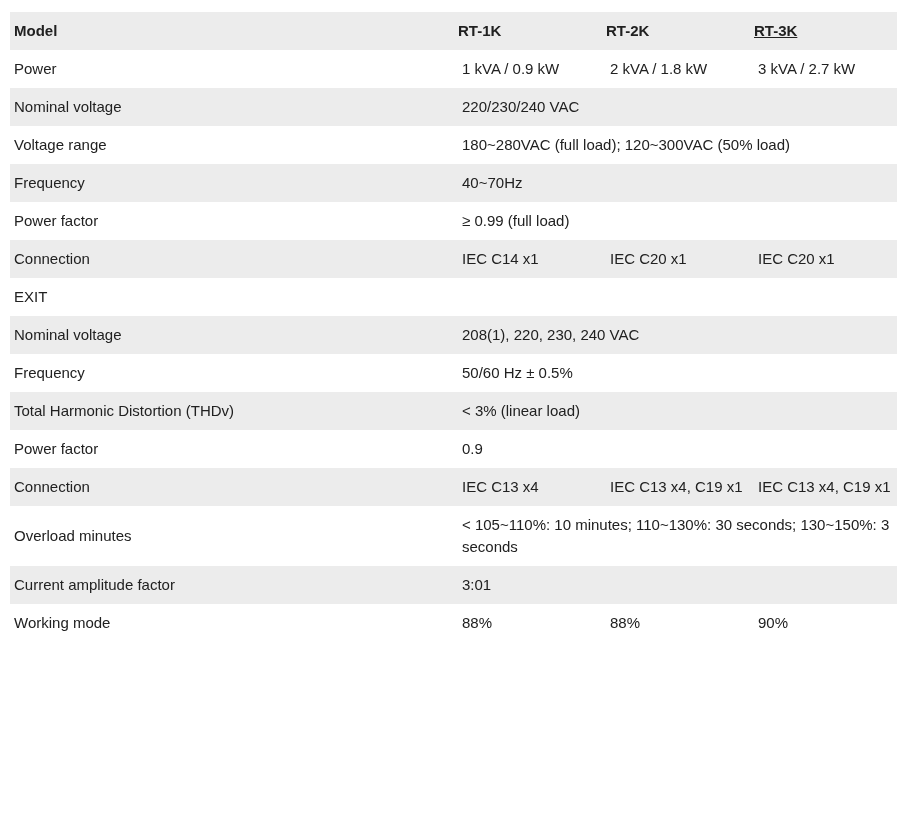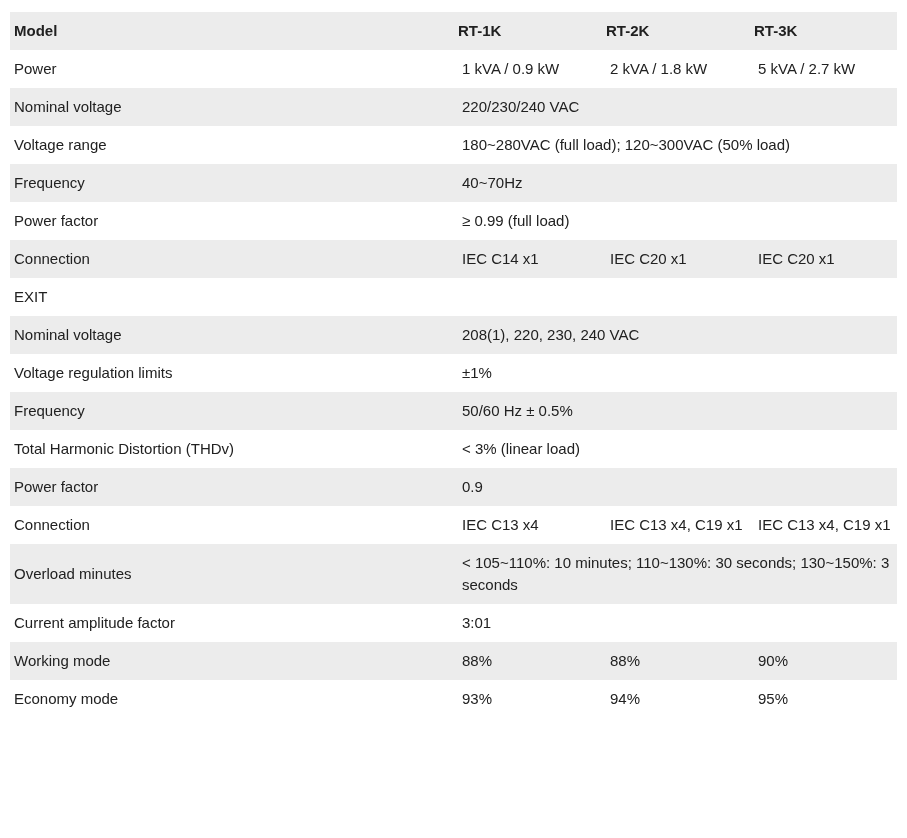--- a/index.html
+++ b/index.html
@@ -49,27 +49,27 @@
       <col style="width:448px">
       <col style="width:148px">
       <col style="width:148px">
       <col style="width:143px">
     </colgroup>
     <tbody>
         <tr>
           <th>Model</th>
           <th class="val" style="padding-left: 0px;">RT-1K</th>
           <th class="val" style="padding-left: 0px; margin-left: 40px;">RT-2K</th>
-          <th class="val" style="padding-left: 0px;">RT-3K</th>
+          <th class="val" style="padding-left: 0px; text-decoration: underline;">RT-3K</th>
         </tr>
         <tr>
           <td>Power</td>
           <td class="val">1 kVA / 0.9 kW</td>
           <td class="val">2 kVA / 1.8 kW</td>
-          <td class="val">5 kVA / 2.7 kW</td>
+          <td class="val">3 kVA / 2.7 kW</td>
         </tr>
         <tr>
           <td>Nominal voltage</td>
           <td class="merged" colspan="3">220/230/240 VAC</td>
         </tr>
         <tr>
           <td>Voltage range</td>
           <td class="merged" colspan="3">180~280VAC (full load); 120~300VAC (50% load)</td>
         </tr>
         <tr>
@@ -85,24 +85,20 @@
           <td class="val">IEC C14 x1</td>
           <td class="val">IEC C20 x1</td>
           <td class="val">IEC C20 x1</td>
         </tr>
         <tr>
           <td class="section" colspan="4">EXIT</td>
         </tr>
         <tr>
           <td>Nominal voltage</td>
           <td class="merged" colspan="3">208(1), 220, 230, 240 VAC</td>
-        </tr>
-        <tr>
-          <td>Voltage regulation limits</td>
-          <td class="merged" colspan="3">±1%</td>
         </tr>
         <tr>
           <td>Frequency</td>
           <td class="merged" colspan="3">50/60 Hz ± 0.5%</td>
         </tr>
         <tr>
           <td>Total Harmonic Distortion (THDv)</td>
           <td class="merged" colspan="3">&lt; 3% (linear load)</td>
         </tr>
         <tr>
@@ -122,21 +118,15 @@
         <tr>
           <td>Current amplitude factor</td>
           <td class="merged" colspan="3">3:01</td>
         </tr>
         <tr>
           <td>Working mode</td>
           <td class="val">88%</td>
           <td class="val">88%</td>
           <td class="val">90%</td>
         </tr>
-        <tr>
-          <td>Economy mode</td>
-          <td class="val">93%</td>
-          <td class="val">94%</td>
-          <td class="val">95%</td>
-        </tr>
       </tbody>
   </table>
 </div>
 
 </body></html>

